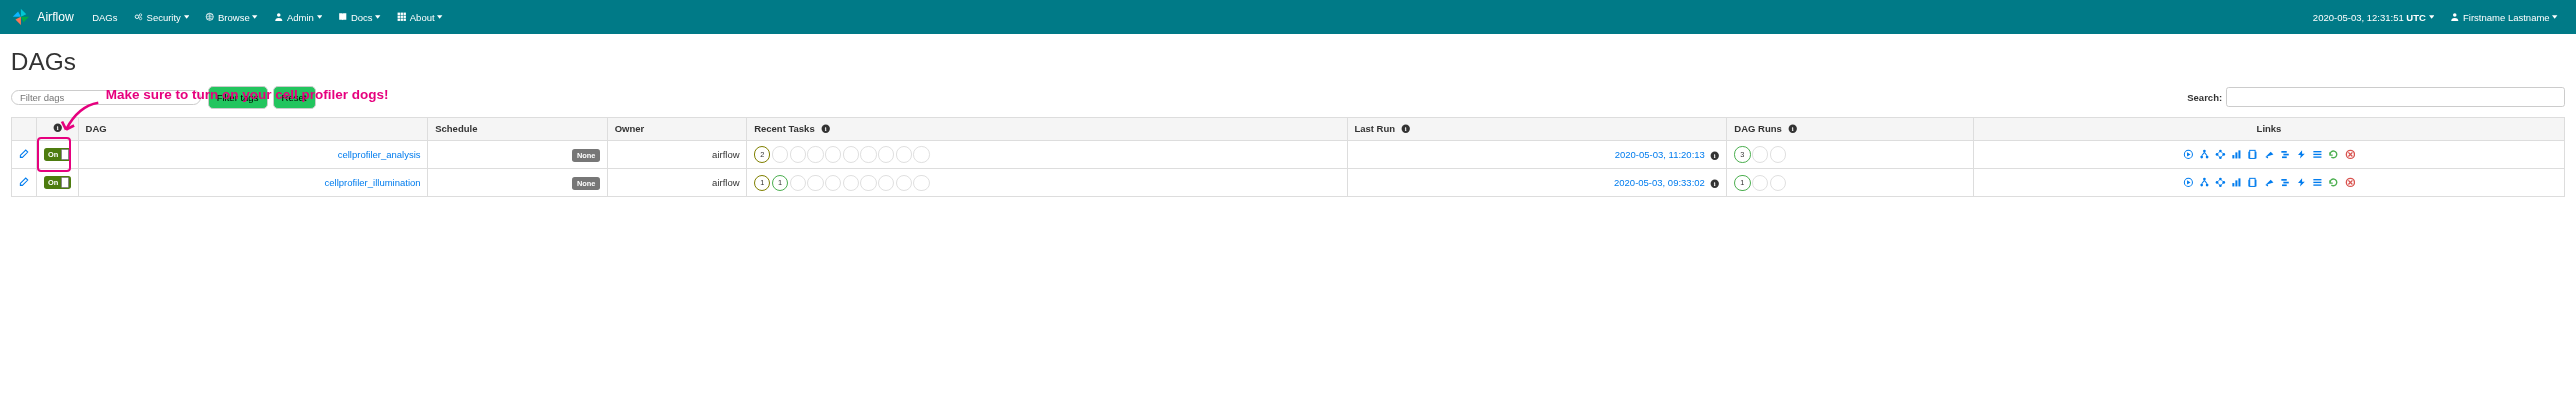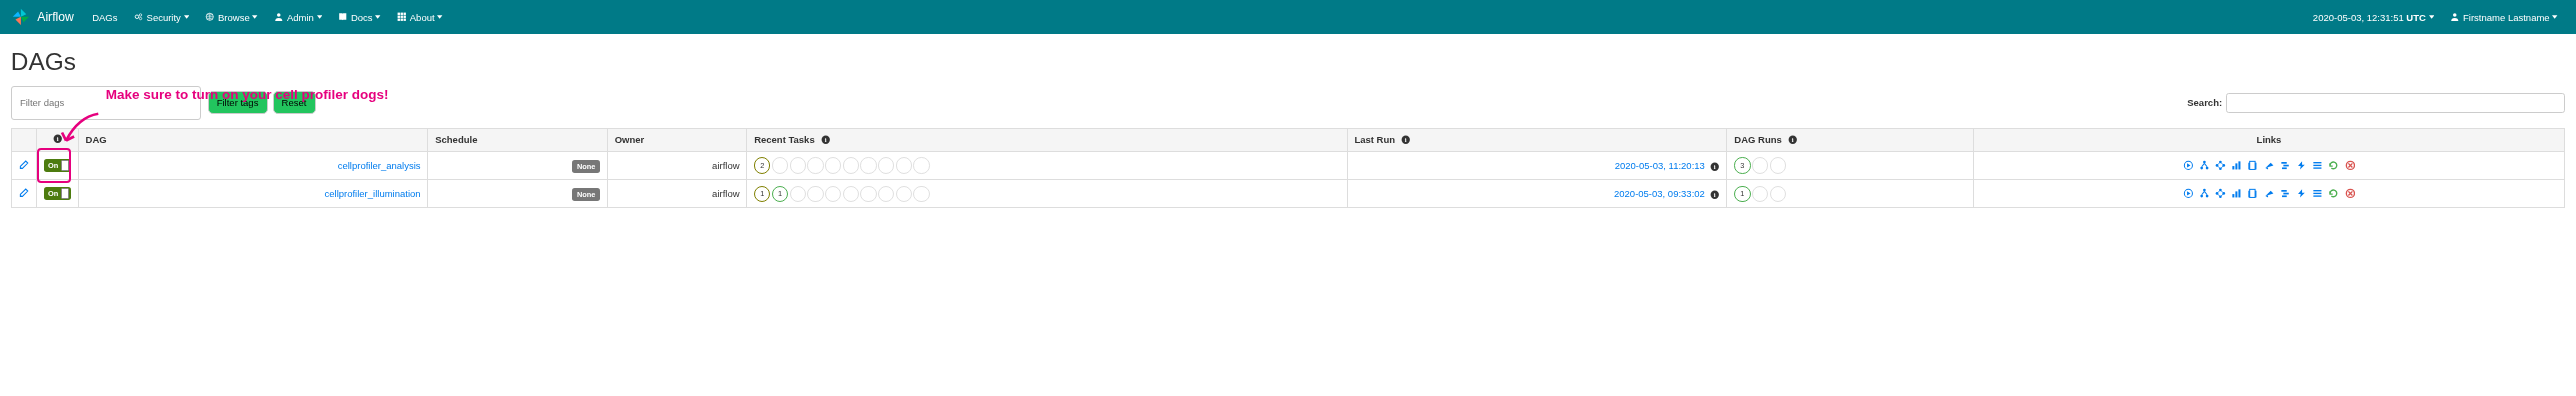--- a/index.html
+++ b/index.html
@@ -8,21 +8,21 @@
 .brand { display: flex; align-items: center; font-size: 12.2px; font-weight: 400; margin-right: 10.2px; }
 .brand-logo { width: 21.7px; height: 21.7px; margin-right: 5.4px; }
 .nav-items { display: flex; align-items: center; flex: 1; }
 .nav-item { color: #fff; padding: 0 8.1px; height: 34px; display: flex; align-items: center; cursor: pointer; font-size: 9.5px; }
 .nav-icon { margin-right: 3.4px; }
 .caret { margin-left: 2.7px; }
 .nav-right { display: flex; align-items: center; }
 .page-container { padding: 13.5px 10.8px; }
 .page-title { font-size: 24.4px; font-weight: 500; margin-bottom: 10.2px; color: #333; }
 .controls-row { display: flex; align-items: center; margin-bottom: 8.1px; position: relative; }
-.filter-input { border: 0.7px solid #ccc; border-radius: 3px; padding: 4.1px 8.1px; font-size: 9.5px; width: 190px; margin-right: 6.8px; height: 34px; }
+.filter-input { border: 0.7px solid #ccc; border-radius: 11px; padding: 4.1px 8.1px; font-size: 9.5px; width: 190px; margin-right: 6.8px; height: 15px; }
 .btn { border: 0.7px solid #ccc; background: #22c55e; padding: 4.1px 8.1px; border-radius: 5px; font-size: 9.5px; cursor: pointer; height: 23px; margin-right: 5px; }
 .annotation { color: #e6007e; font-size: 13.5px; font-weight: 600; position: absolute; left: 95px; top: 1.4px; pointer-events: none; z-index: 10; text-align: center; }
 .search-wrap { margin-left: auto; display: flex; align-items: center; }
 .search-label { font-weight: 700; margin-right: 4.1px; }
 .search-input { border: 0.7px solid #ccc; border-radius: 2.7px; padding: 4.1px 6.8px; width: 339px; height: 20.3px; }
 .table { width: 100%; border-collapse: collapse; }
 .table th { background: #f5f5f5; border: 0.7px solid #ddd; padding: 5.4px 6.8px; text-align: left; font-weight: 700; font-size: 9.5px; vertical-align: middle; }
 .table td { border: 0.7px solid #ddd; padding: 5.4px 6.8px; vertical-align: middle; font-size: 9.5px; text-align: right; }
 .table th.center, .table td.center { text-align: center; }
 .edit-icon { color: #017cee; }

